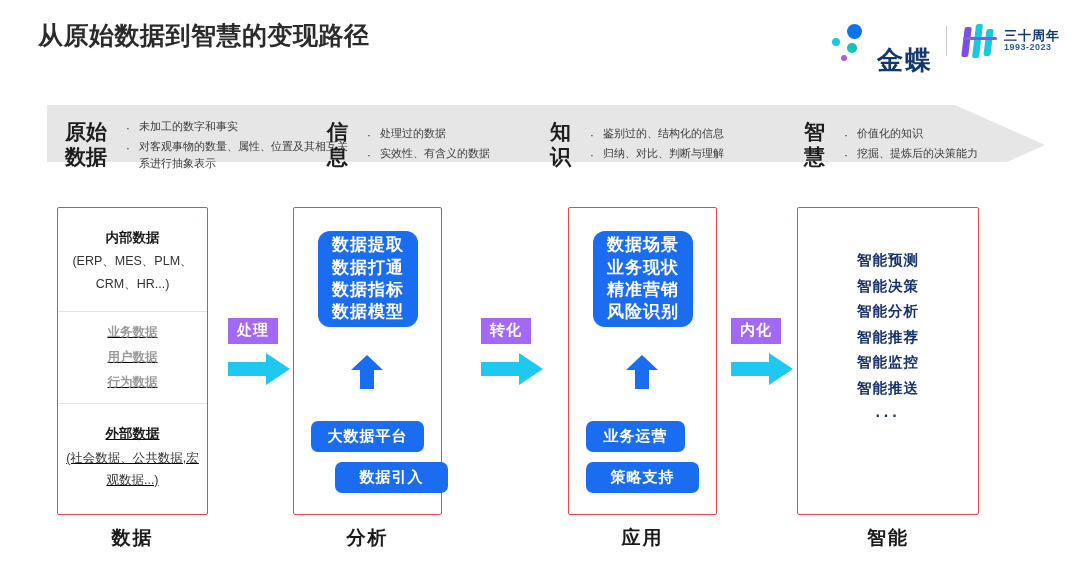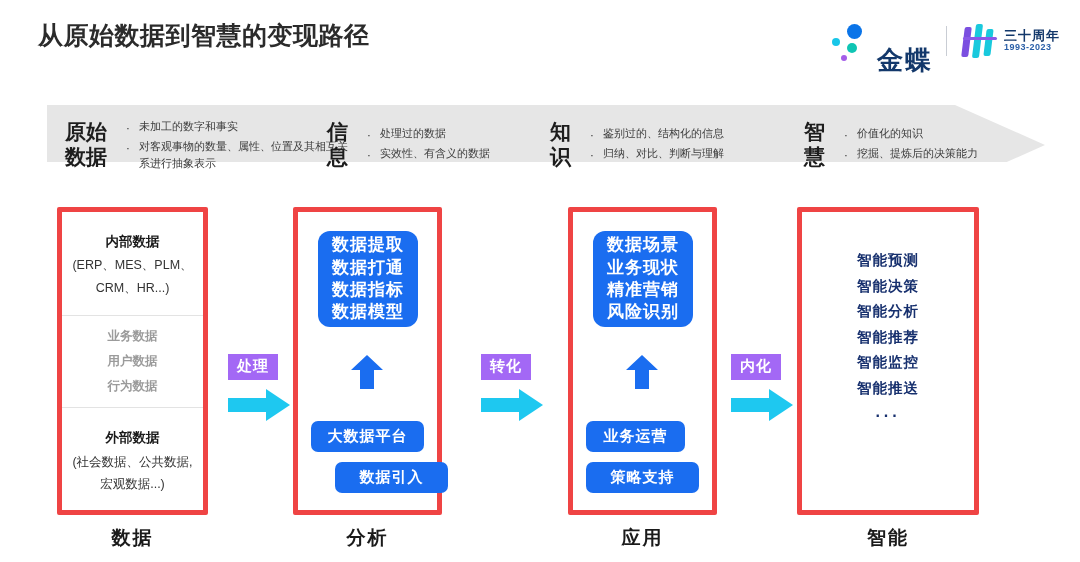--- a/index.html
+++ b/index.html
@@ -61,30 +61,30 @@
   .seg-row{display:flex;align-items:flex-start;line-height:1.55;}
   .seg-dot{
     color:#444;font-size:13px;width:22px;flex:none;text-align:center;
     line-height:1.55;
   }
   .seg-txt{font-size:11px;color:#3c3c3c;max-width:215px;line-height:1.55;}
 
   
   .colbox{
     position:absolute;top:207px;
-    background:#fff;border:5px solid #ef4444;border-radius:2px;
+    background:#fff;border:1px solid #ef4444;border-radius:2px;
     box-sizing:border-box;
   }
   .c1{left:57px;width:151px;height:308px;}
   .c2{left:293px;width:149px;height:308px;}
   .c3{left:568px;width:149px;height:308px;}
   .c4{left:797px;width:182px;height:308px;}
 
   .part{box-sizing:border-box;text-align:center;}
-  .part-div{border-top:1px solid #e3e3e3;}
+  .part-div{border-top:1px solid #e3e3e3;text-decoration:underline;}
   .p-head{font-size:13.5px;font-weight:bold;color:#1a1a1a;line-height:1.8;}
   .p-sub{font-size:12.5px;color:#333;line-height:1.8;}
   .p-gray{font-size:12.5px;color:#9b9b9b;font-weight:bold;line-height:2.0;}
 
   .bigblue{
     position:absolute;background:#1a6df0;border-radius:12px;
     color:#fff;font-size:17px;font-weight:bold;
     display:flex;flex-direction:column;align-items:center;justify-content:center;
     line-height:1.32;letter-spacing:1px;
   }
@@ -111,21 +111,21 @@
     position:absolute;left:797px;top:248px;width:182px;
     text-align:center;
   }
   .smartlist div{
     font-size:14.5px;font-weight:bold;color:#17306e;
     line-height:1.76;letter-spacing:1px;
   }
   .smartlist .ell{font-size:16px;letter-spacing:3px;line-height:1.9;}
 
   
-  .conn{position:absolute;width:auto;margin-top:36px;}
+  .conn{position:absolute;width:auto;}
   .conn-label{
     background:#a368f5;color:#ffffff;font-size:15px;font-weight:bold;
     padding:3px 9px 4px 9px;text-align:center;letter-spacing:1px;
     display:inline-block;
   }
   .conn-arrow{margin-top:9px;display:block;}
   .cn1{left:228px;top:318px;}
   .cn2{left:481px;top:318px;}
   .cn3{left:731px;top:318px;}
 

